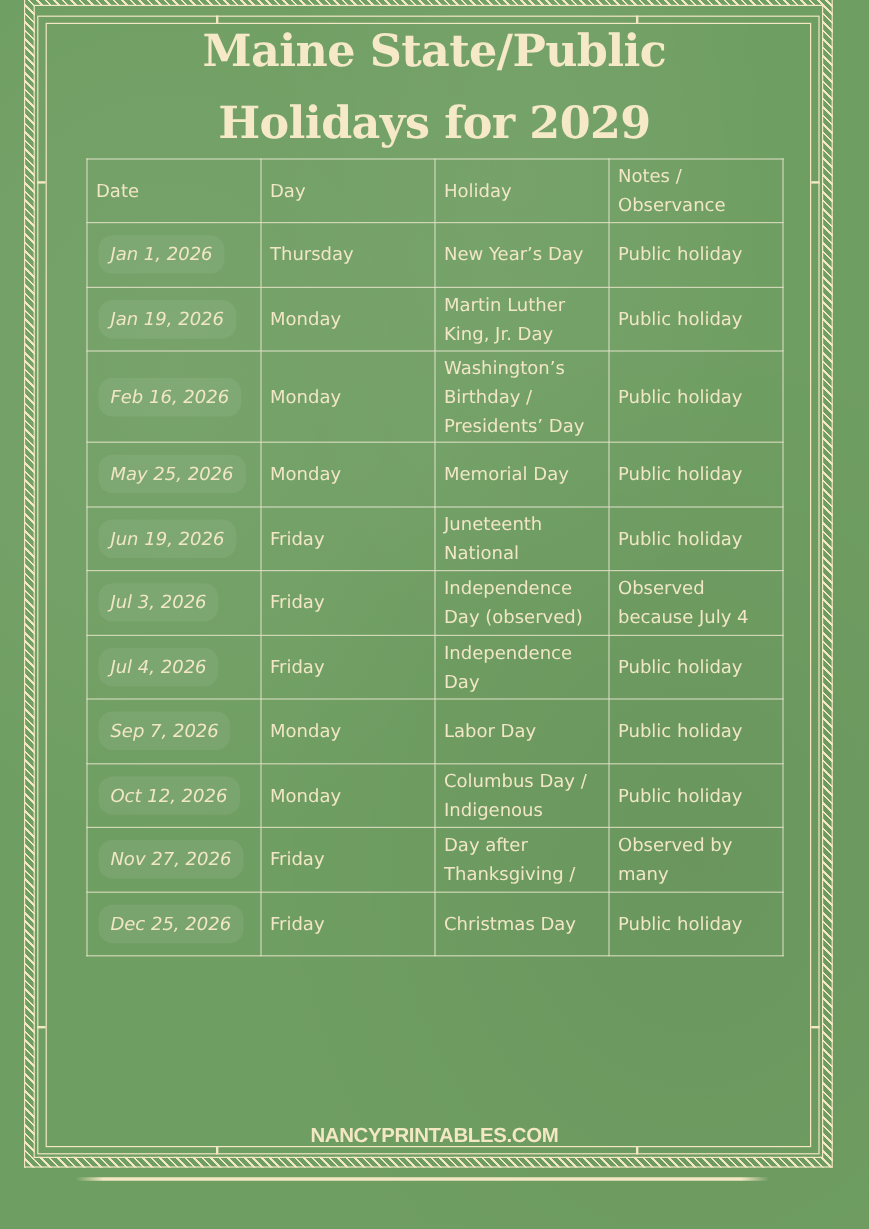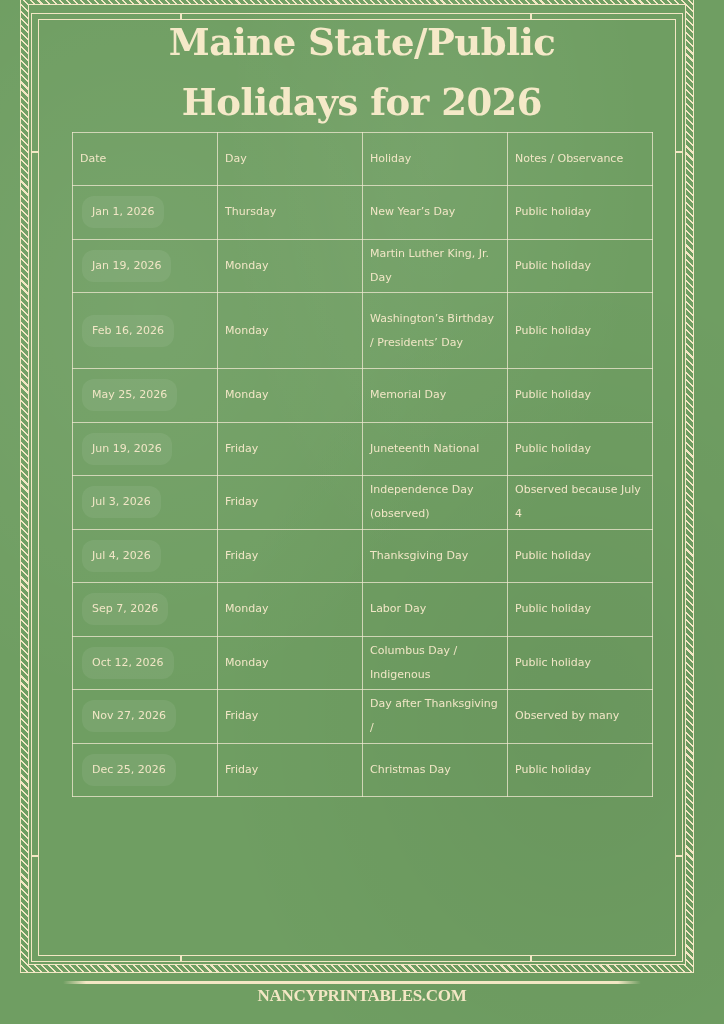--- a/index.html
+++ b/index.html
@@ -45,21 +45,21 @@
     font-size: 37px; line-height: 60px;
     color: #f5e9c8;
     letter-spacing: -0.5px;
   }
   .title span { display: block; }
 
   table.holidays {
     position: absolute; left: 72px; top: 132px;
     width: 580px;
     border-collapse: collapse;
-    font-size: 11px; line-height: 24px;
+    font-size: 15px; line-height: 24px;
     color: #f1e6c6;
     table-layout: fixed;
   }
   table.holidays td, table.holidays th {
     border: 1px solid rgba(240,232,210,0.75);
     padding: 0 7px;
     vertical-align: middle;
     text-align: left;
     font-weight: normal;
   }
@@ -69,31 +69,32 @@
   table.holidays col.c4 { width: 145px; }
   tr.hdr th { height: 53px; }
   tr.row td { height: 53.5px; }
   tr.row.tall td { height: 76px; }
   .date-pill {
     display: inline-block;
     padding: 4px 10px;
     border-radius: 12px;
     background: rgba(255,255,255,0.07);
     margin-left: 2px;
+    font-style: italic;
   }
 
   .footer-line {
     position: absolute; left: 63px; top: 981px; width: 578px; height: 3px;
     background: linear-gradient(90deg, transparent, #f3e7c4 4%, #f3e7c4 96%, transparent);
     border-radius: 2px;
   }
   .footer-text {
-    position: absolute; left: 0; right: 0; top: 986px;
+    position: absolute; left: 0; right: 0; top: 937px;
     text-align: center;
-    font-family: Liberation Serif, serif;
+    font-family: Liberation Sans, sans-serif;
     font-weight: bold; font-size: 17px; letter-spacing: -0.3px;
     color: #f3e7c4;
   }
 </style>
 </head>
 <body>
 
 <div class="hatch-frame"></div>
 <div class="frame2"></div>
 <div class="frame3"></div>
@@ -102,21 +103,21 @@
 <div class="tick v" style="left:530px; top:13px;"></div>
 <div class="tick v" style="left:180px; top:955px;"></div>
 <div class="tick v" style="left:530px; top:955px;"></div>
 <div class="tick h" style="left:31px; top:151px;"></div>
 <div class="tick h" style="left:676px; top:151px;"></div>
 <div class="tick h" style="left:31px; top:855px;"></div>
 <div class="tick h" style="left:676px; top:855px;"></div>
 
 <h1 class="title">
   <span>Maine State/Public</span>
-  <span>Holidays for 2026</span>
+  <span>Holidays for 2029</span>
 </h1>
 
 <table class="holidays">
   <colgroup>
       <col class="c1">
       <col class="c2">
       <col class="c3">
       <col class="c4">
     </colgroup>
   <thead>
@@ -160,21 +161,21 @@
     </tr>
     <tr class="row">
       <td><span class="date-pill">Jul 3, 2026</span></td>
       <td>Friday</td>
       <td>Independence Day (observed)</td>
       <td>Observed because July 4</td>
     </tr>
     <tr class="row">
       <td><span class="date-pill">Jul 4, 2026</span></td>
       <td>Friday</td>
-      <td>Thanksgiving Day</td>
+      <td>Independence Day</td>
       <td>Public holiday</td>
     </tr>
     <tr class="row">
       <td><span class="date-pill">Sep 7, 2026</span></td>
       <td>Monday</td>
       <td>Labor Day</td>
       <td>Public holiday</td>
     </tr>
     <tr class="row">
       <td><span class="date-pill">Oct 12, 2026</span></td>

